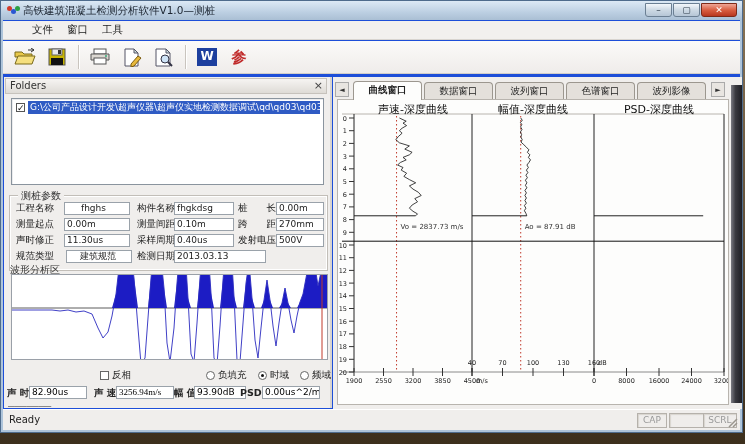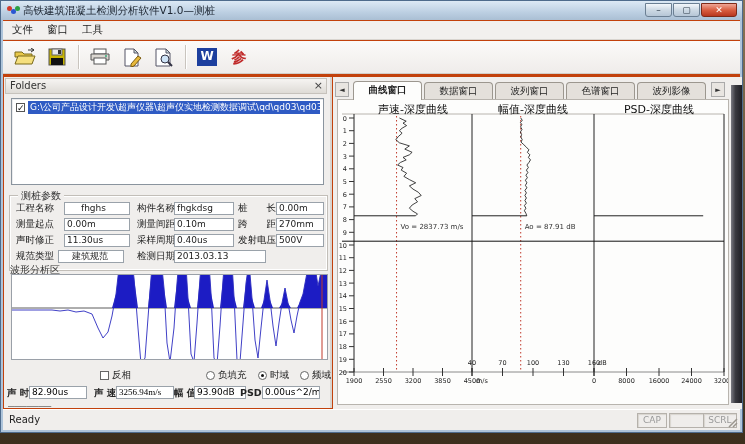--- a/index.html
+++ b/index.html
@@ -2,38 +2,38 @@
 <html><head>
 <meta charset="utf-8">
 <style>
   * { margin:0; padding:0; box-sizing:border-box; }
   html,body { width:745px; height:444px; overflow:hidden;
     font-family:"DejaVu Sans","Liberation Sans",sans-serif; }
   body { background:linear-gradient(#8a7456,#3c2f1d); position:relative; }
 
   
   .window { position:absolute; left:0; top:0; width:743px; height:433px;
-    background:#c2410c; border:1px solid #4e6b8c;
+    background:#1d4ed8; border:1px solid #4e6b8c;
     box-shadow:inset 0 0 0 2px #aec4da; }
   .titlebar { position:absolute; left:0; top:0; right:0; height:19px;
     background:linear-gradient(#dce9f5,#bccfe2 60%,#aabfd4);
     display:flex; align-items:center; padding:0 4px; }
   .title-icon { width:12px; height:10px; margin:0 4px 0 2px; position:relative; }
   .title-icon i { position:absolute; width:5px; height:5px; border-radius:50%; }
   .title-text { font-size:10.5px; color:#1b2430; white-space:nowrap; }
   .winbtns { position:absolute; right:5px; top:2px; display:flex; }
   .winbtn { width:27px; height:14px; margin-left:1px; border:1px solid #6b7f93;
     border-radius:0 0 3px 3px; font-size:9px; line-height:12px; text-align:center;
     color:#2a3846; background:linear-gradient(#f3f7fb,#cdd9e4 50%,#b6c6d6); }
   .winbtn.close { width:36px; background:linear-gradient(#efa696,#d95f42 50%,#b8371f);
     color:#fff; border-color:#7e2a18; }
 
   .menubar { position:absolute; left:2px; top:20px; right:2px; height:19px;
     background:#f2f0ee; border-bottom:1px solid #d8d4cf; display:flex;
-    align-items:center; padding-left:2px; }
+    align-items:center; padding-left:22px; }
   .menu-item { font-size:10.5px; color:#222; padding:2px 7px; }
 
   .toolbar { position:absolute; left:2px; top:40px; right:2px; height:33px;
     background:linear-gradient(#fbfaf9,#efecea); border-bottom:1px solid #d2cec9;
     display:flex; align-items:center; padding-left:8px; }
   .tool { width:28px; height:26px; display:flex; align-items:center;
     justify-content:center; margin-right:4px; }
   .tool-sep { width:1px; height:24px; background:#c9c4be; margin:0 7px 0 3px;
     box-shadow:1px 0 0 #fff; }
   .word-box { width:20px; height:18px; background:#1d3f9e; border:1px solid #102althea;
@@ -225,21 +225,21 @@
         <div class="prow" style="top: 38px;">
           <span class="plabel" style="left: 6px;">声时修正</span>
           <span class="pinput" style="left: 54px; width: 66px;">11.30us</span>
           <span class="plabel" style="left: 127px;">采样周期</span>
           <span class="pinput" style="left: 164px; width: 60px;">0.40us</span>
           <span class="plabel" style="left: 228px;">发射电压</span>
           <span class="pinput" style="left: 266px; width: 48px;">500V</span>
         </div>
         <div class="prow" style="top: 54px;">
           <span class="plabel" style="left: 6px;">规范类型</span>
-          <span class="pinput" style="left: 48px; width: 66px; padding-left: 13px;">建筑规范</span>
+          <span class="pinput" style="left: 56px; width: 66px; padding-left: 13px;">建筑规范</span>
           <span class="plabel" style="left: 127px;">检测日期</span>
           <span class="pinput" style="left: 164px; width: 92px;">2013.03.13</span>
         </div>
       </div>
 
     <div class="wave-title">波形分析区</div>
     <div class="wavebox">
       <svg id="wavesvg" width="315" height="84" viewBox="0 0 315 84">
           <line x1="0" y1="33" x2="315" y2="33" stroke="#333" stroke-width="0.8"></line>
           <polygon points="0,33 0,33 40,33 48,33 56,33 64,33 72,33 80,33 86,33 91,33 96,33 100,33 104,19 107,-7 110,-29 118,-29 122,3 126,33 129,33 133,33 136,33 139,3 142,-27 148,-27 152,13 155,33 158,33 162,33 165,8 168,-27 173,-25 176,23 179,33 182,33 185,33 188,3 191,-29 196,-27 199,18 202,33 205,33 208,33 211,5 214,-29 219,-27 222,21 225,33 228,33 231,33 234,8 237,-13 240,23 243,33 246,33 249,33 252,25 255,5 258,25 261,33 264,33 267,33 270,28 273,13 276,28 279,33 282,33 285,33 288,27 291,19 294,3 297,-13 300,-23 303,-9 306,11 309,-3 312,-23 316,-29 316,33" fill="#1c1cc4" stroke="none"></polygon>

